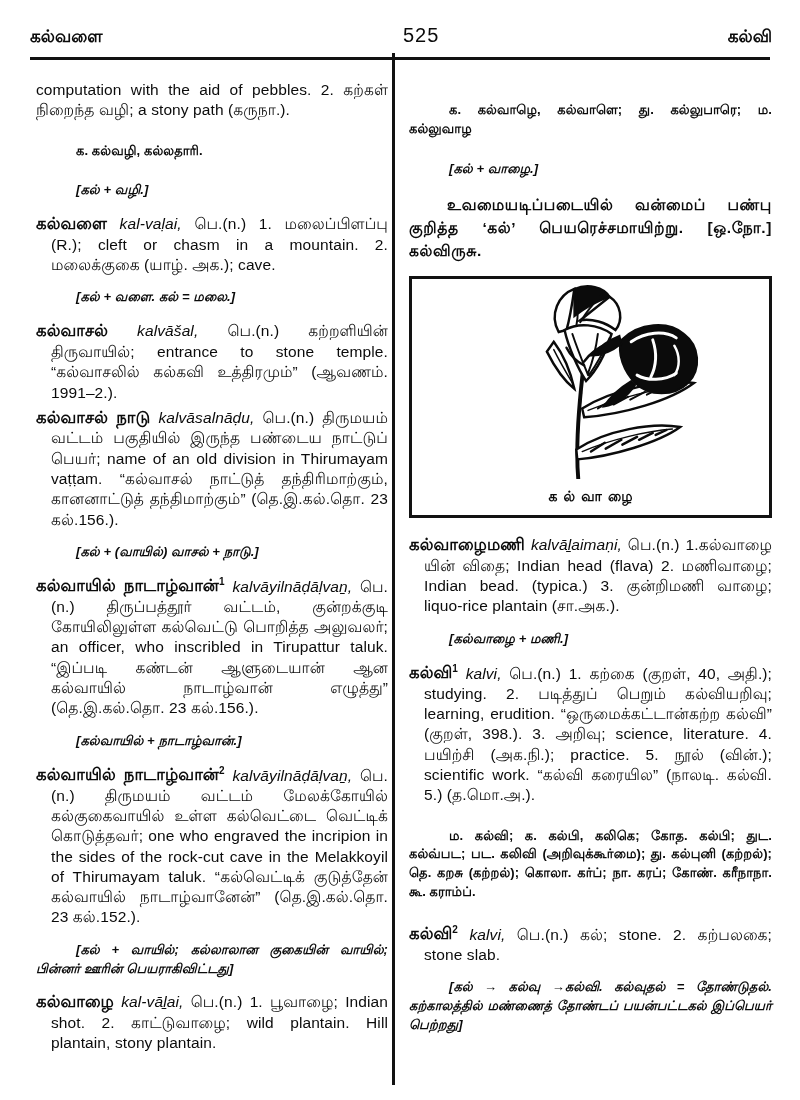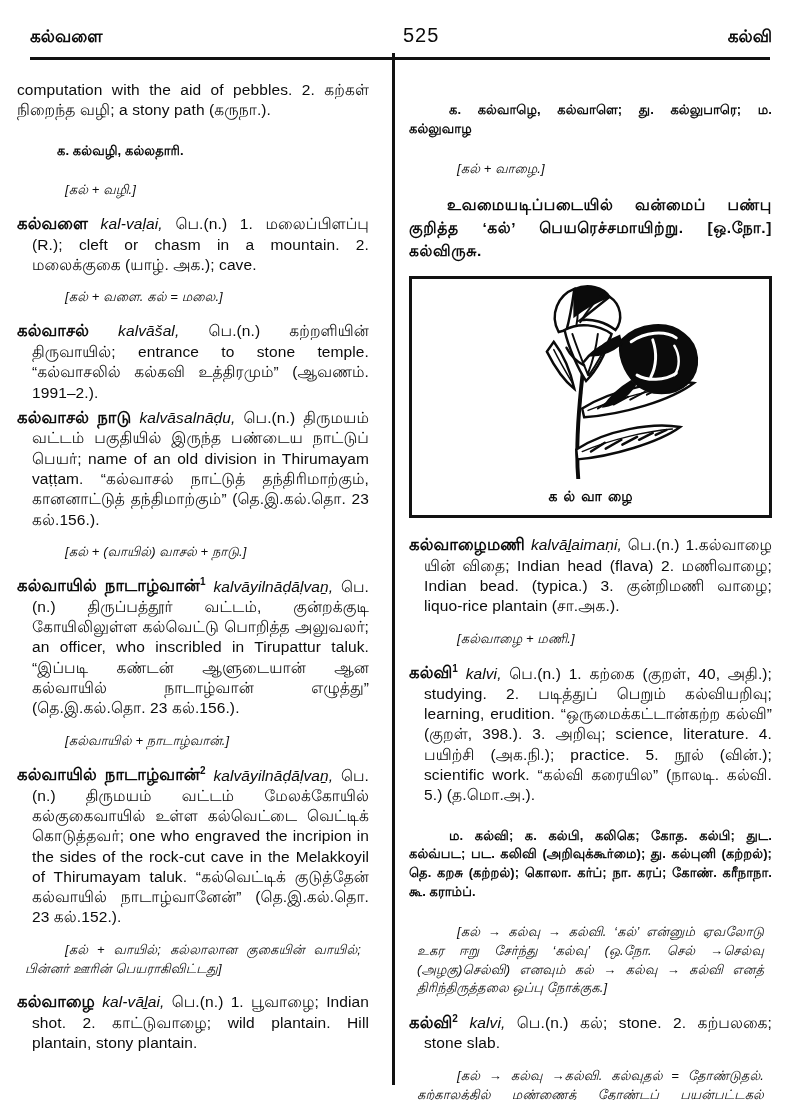--- a/index.html
+++ b/index.html
@@ -14,30 +14,30 @@
     display:flex;justify-content:space-between;align-items:baseline;
     font-weight:bold;font-size:17px;
   }
   .header .pageno{font-size:20px;font-weight:normal;letter-spacing:1px;transform:translateX(6px);text-align:center;}
   .rule{position:absolute;top:57px;left:30px;width:740px;height:0;border-top:3px solid #121212;}
   .divider{position:absolute;left:392px;top:53px;width:3px;height:1032px;background:#121212;}
   .col{
     position:absolute;top:80px;font-size:15.5px;line-height:1.31;
     text-align:justify;letter-spacing:0.1px;
   }
-  .col-left{left:17px;width:352px;}
+  .col-left{left:36px;width:352px;}
   .col-right{left:409px;width:363px;}
   p{margin:0 0 10px 0;}
   .cont{margin-bottom:10px;}
   .entry{padding-left:15px;text-indent:-15px;margin:4px 0;}
   .hw{font-weight:bold;font-size:16.5px;}
   .hw sup{font-size:10px;font-weight:bold;}
   .tr{font-style:italic;}
   .cog{font-size:13px;font-weight:bold;text-indent:40px;margin:21px 0;line-height:1.45;}
-  .etym{font-size:13px;font-weight:normal;font-style:italic;text-indent:40px;margin:13px 8px;line-height:1.45;}
+  .etym{font-size:13px;font-weight:bold;font-style:italic;text-indent:40px;margin:13px 0;line-height:1.45;}
   .note{font-weight:bold;text-indent:38px;word-spacing:3px;letter-spacing:0.6px;margin:14px 0;line-height:1.5;}
   .figure{
     margin:14px 0 16px 0;border:3px solid #121212;height:236px;position:relative;
     background:#fff;
   }
   .figure svg{display:block;margin:4px auto 0;}
   .fig-caption{
     position:absolute;bottom:10px;left:0;width:100%;text-align:center;
     font-weight:bold;font-size:14px;letter-spacing:6px;text-indent:6px;
   }
@@ -118,17 +118,16 @@
       </g>
     </svg>
     <div class="fig-caption">கல்வாழை</div>
   </div>
 
   <p class="entry"><b class="hw">கல்வாழைமணி</b> <i class="tr">kalvāḻaimaṇi,</i> <span>பெ.(n.) 1.கல்வாழை யின் விதை; Indian head (flava) 2. மணிவாழை; Indian bead. (typica.) 3. குன்றிமணி வாழை; liquo-rice plantain (சா.அக.).</span></p>
   <p class="etym">[கல்வாழை + மணி.]</p>
 
   <p class="entry"><b class="hw"><span>கல்வி</span><sup>1</sup></b> <i class="tr">kalvi,</i> <span>பெ.(n.) 1. கற்கை (குறள், 40, அதி.); studying. 2. படித்துப் பெறும் கல்வியறிவு; learning, erudition. “ஒருமைக்கட்டான்கற்ற கல்வி” (குறள், 398.). 3. அறிவு; science, literature. 4. பயிற்சி (அக.நி.); practice. 5. நூல் (வின்.); scientific work. “கல்வி கரையில” (நாலடி. கல்வி. 5.) (த.மொ.அ.).</span></p>
   <p class="cog">ம. கல்வி; க. கல்பி, கலிகெ; கோத. கல்பி; துட. கல்வ்பட; பட. கலிவி (அறிவுக்கூர்மை); து. கல்புனி (கற்றல்); தெ. கறசு (கற்றல்); கொலா. கர்ப்; நா. கரப்; கோண். கரீநாநா. கூ. கராம்ப்.</p>
-  <p class="etym">[கல் → கல்வு → கல்வி. ‘கல்’ என்னும் ஏவலோடு உகர ஈறு சேர்ந்து ‘கல்வு’ (ஒ.நோ. செல் →செல்வு (அழகு)செல்வி) எனவும் கல் → கல்வு → கல்வி எனத் திரிந்திருத்தலை ஒப்பு நோக்குக.]</p>
 
   <p class="entry"><b class="hw"><span>கல்வி</span><sup>2</sup></b> <i class="tr">kalvi,</i> <span>பெ.(n.) கல்; stone. 2. கற்பலகை; stone slab.</span></p>
   <p class="etym">[கல் → கல்வு →கல்வி. கல்வுதல் = தோண்டுதல். கற்காலத்தில் மண்ணைத் தோண்டப் பயன்பட்டகல் இப்பெயர் பெற்றது]</p>
 </div>
 
 </body></html>

